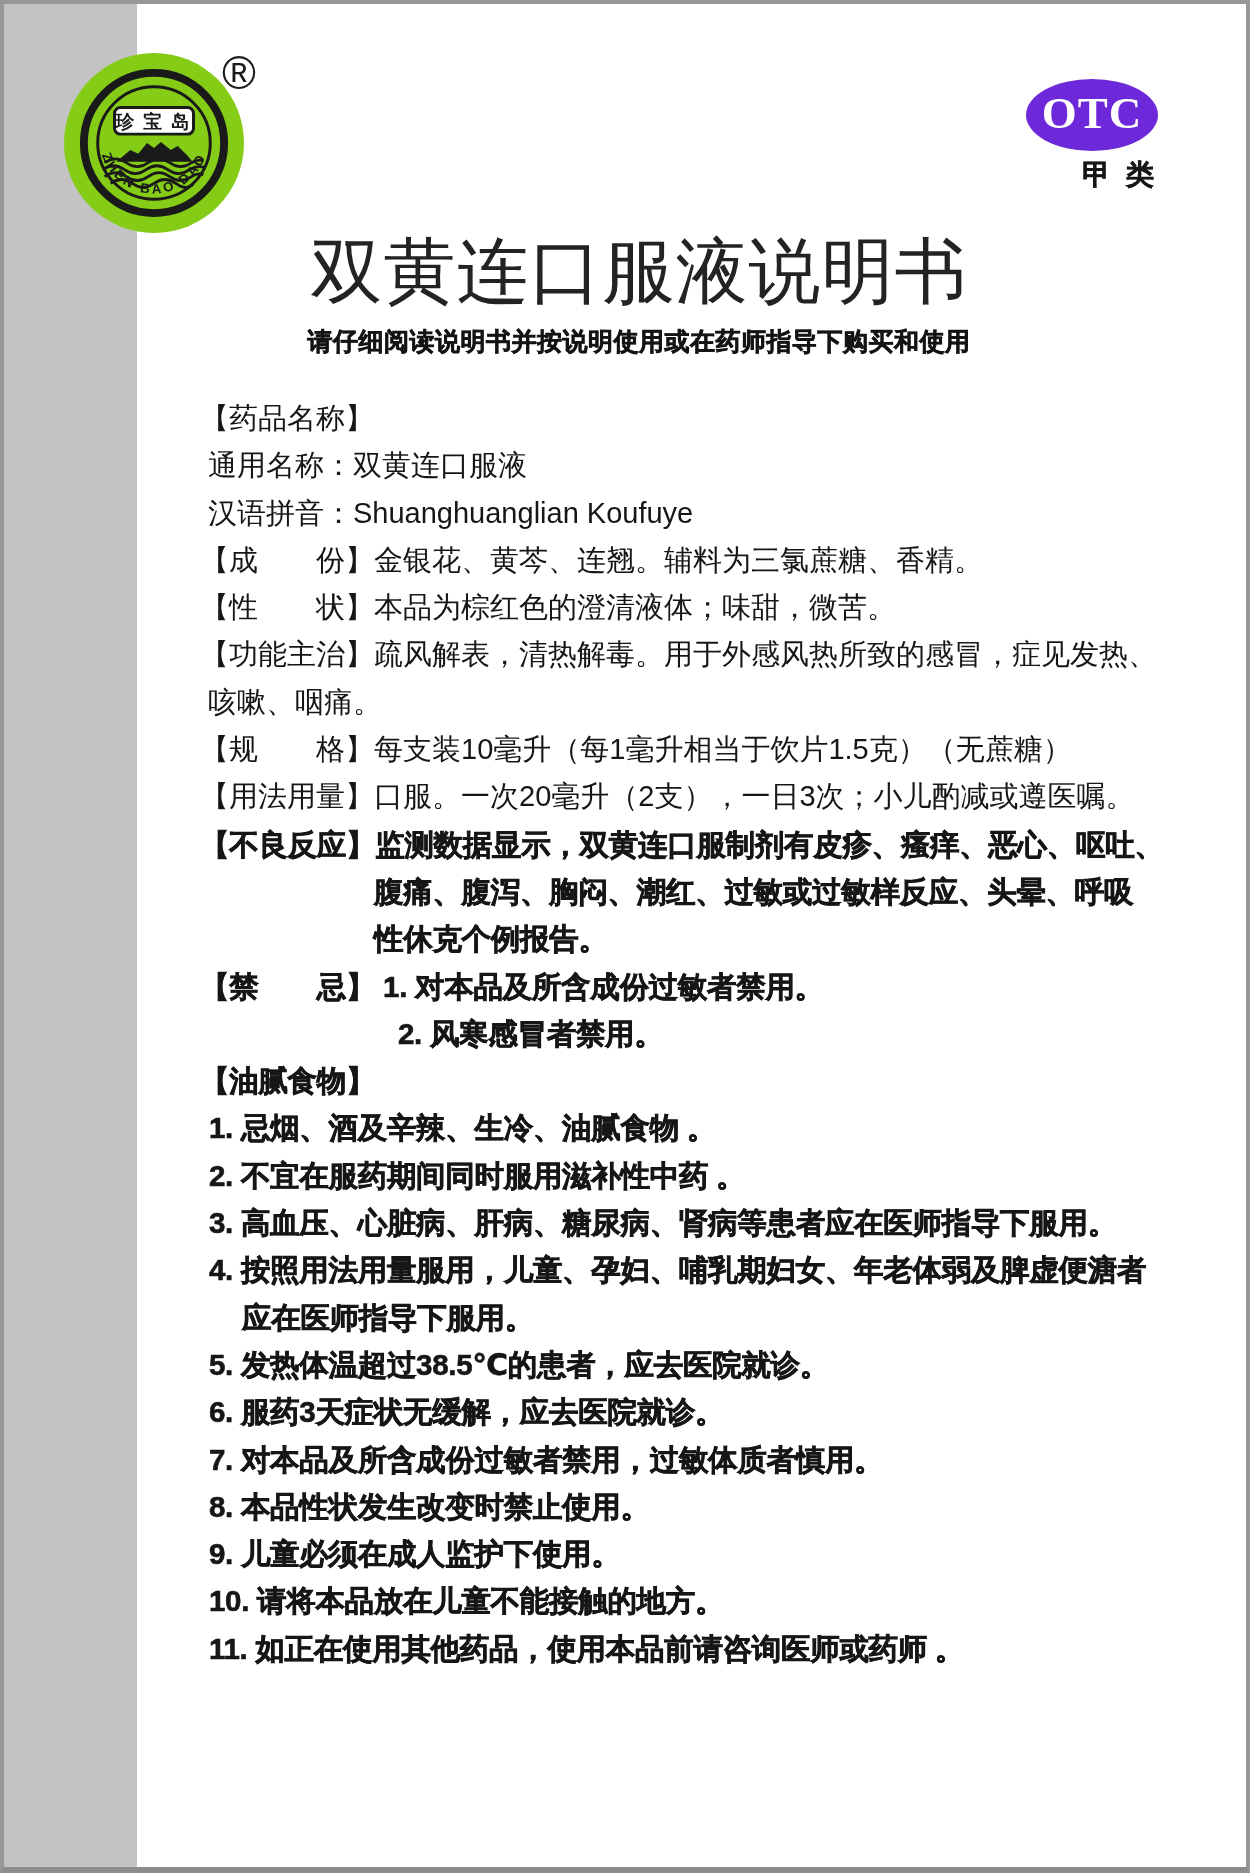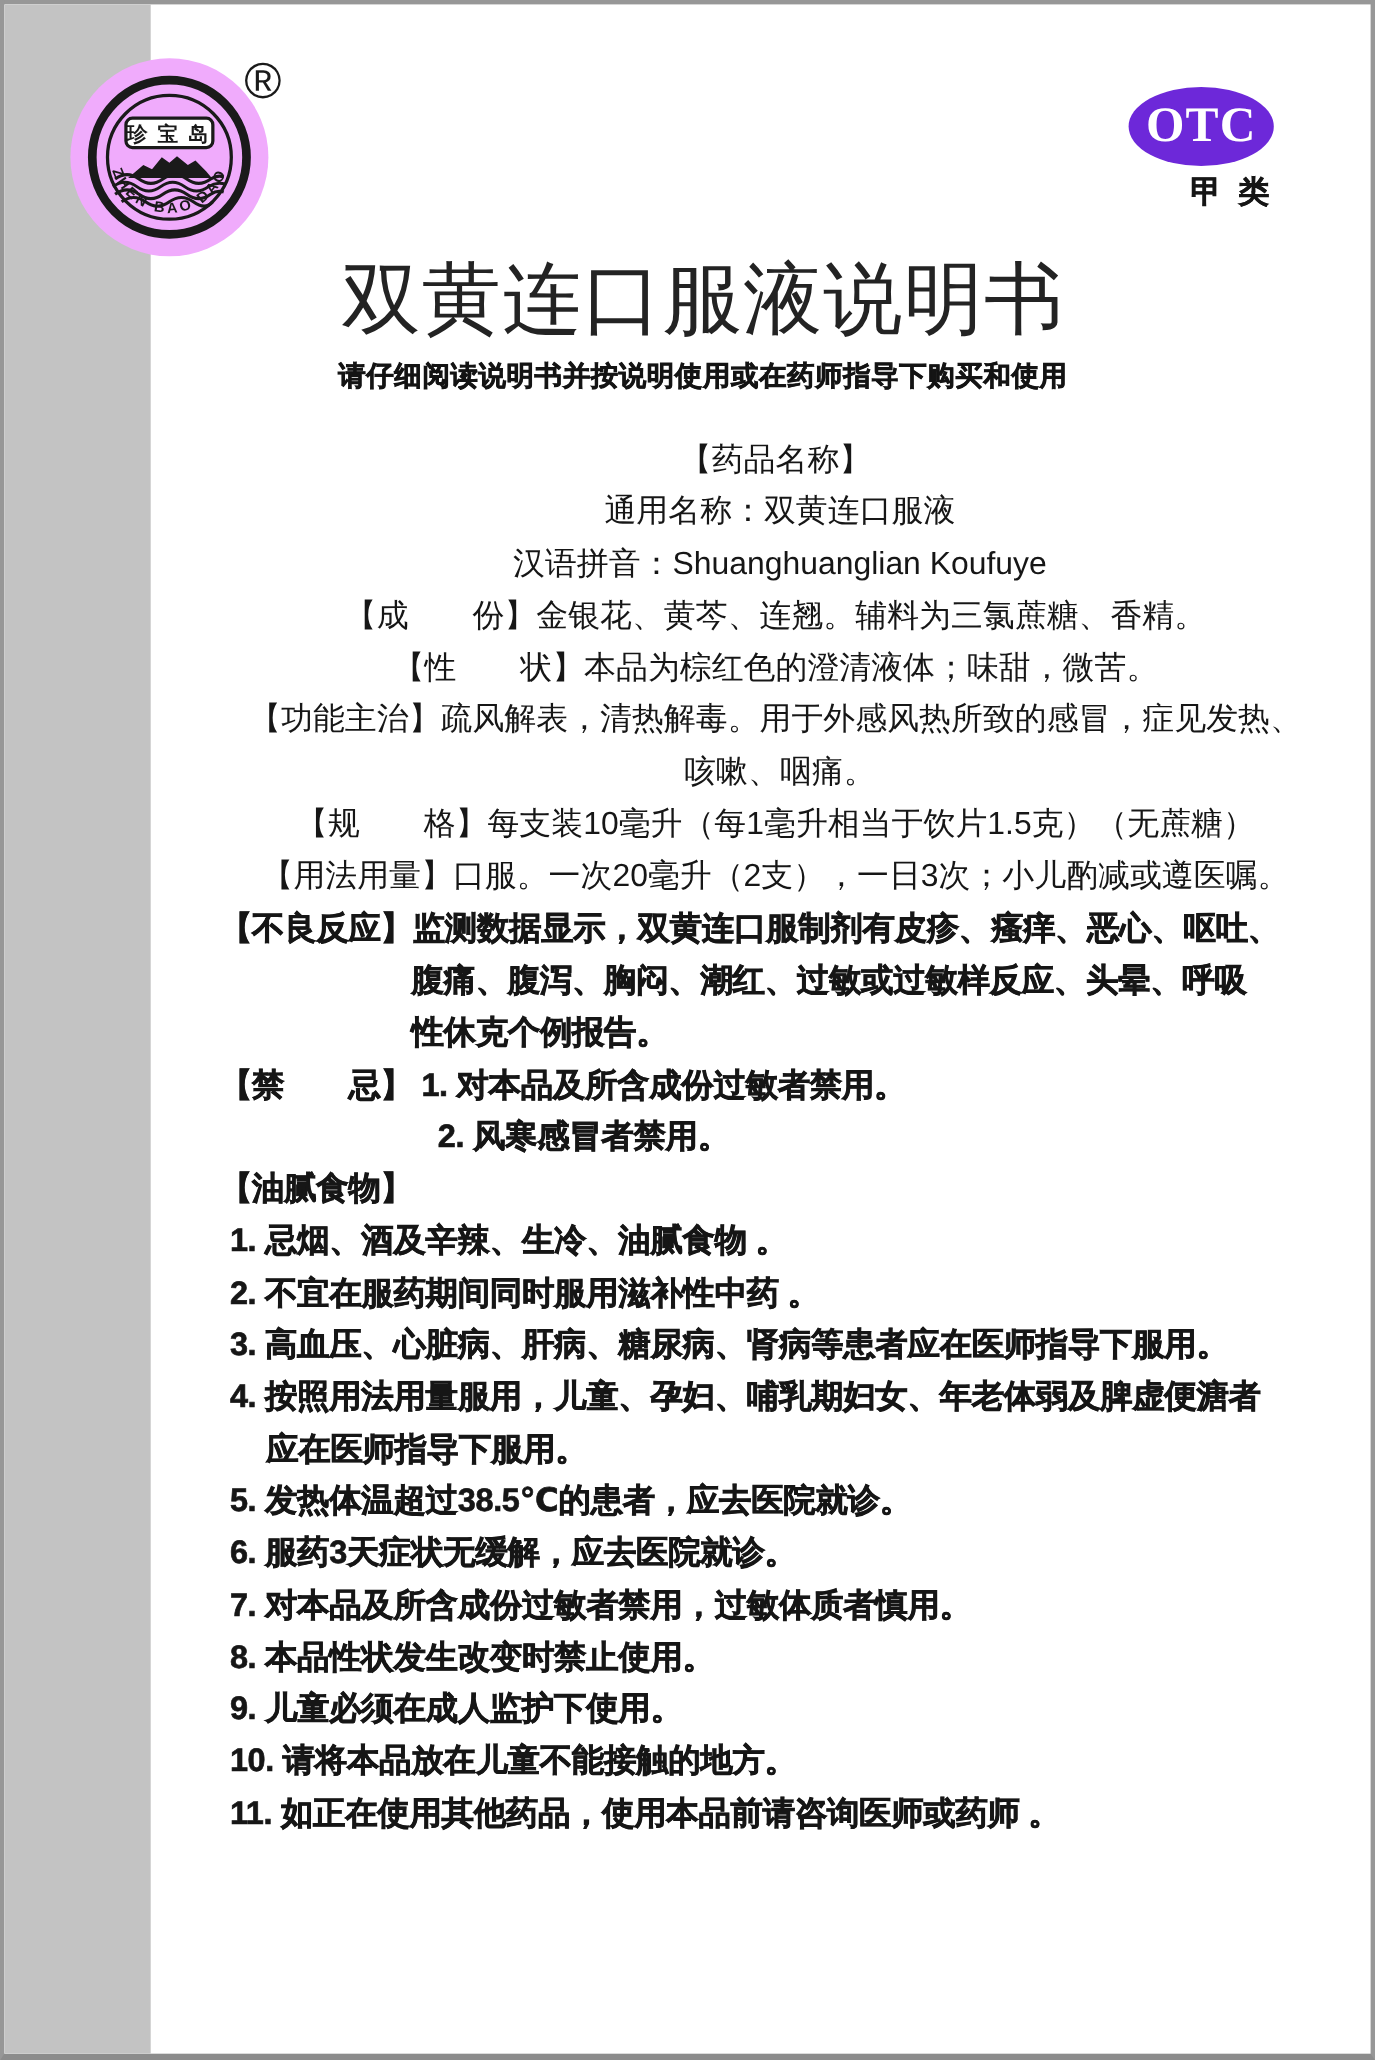--- a/index.html
+++ b/index.html
@@ -14,21 +14,21 @@
     font-family:"Liberation Sans","DejaVu Sans",sans-serif;
     color:#161616;
   }
   .stripe{
     position:absolute;left:0;top:0;bottom:0;width:133px;
     background:#c3c3c3;
   }
   
   .logo-halo{
     position:absolute;left:60px;top:49px;width:180px;height:180px;
-    background:#f0abfc;border-radius:50%;
+    background:#84cc16;border-radius:50%;
   }
   .logo-svg{position:absolute;left:11px;top:11px;}
   .reg-mark{
     position:absolute;left:218px;top:46px;
     font-size:46px;line-height:1;color:#1a1a1a;
     font-family:"Liberation Sans",sans-serif;
   }
   
   .otc-ellipse{
     position:absolute;left:1022px;top:75px;width:132px;height:72px;
@@ -57,21 +57,21 @@
     margin-top:12px;font-size:25px;font-weight:bold;
     color:#141414;white-space:nowrap;letter-spacing:0.5px;
     -webkit-text-stroke:0.6px #141414;
   }
   
   .content{position:absolute;left:196px;top:391px;width:1010px;}
   .line{
     height:47.3px;line-height:47.3px;font-size:29px;
     white-space:nowrap;color:#161616;
   }
-  .med{font-weight:500;text-align:center;}
+  .med{font-weight:500;}
   .heavy{font-weight:700;font-size:29.5px;-webkit-text-stroke:0.6px #161616;letter-spacing:-0.3px;}
   .in1{padding-left:8px;}
   .hang{padding-left:174px;}
   .jin{padding-left:198px;}
   .note{padding-left:9px;}
   .note-cont{padding-left:42px;}
 </style>
 </head>
 <body>
 

